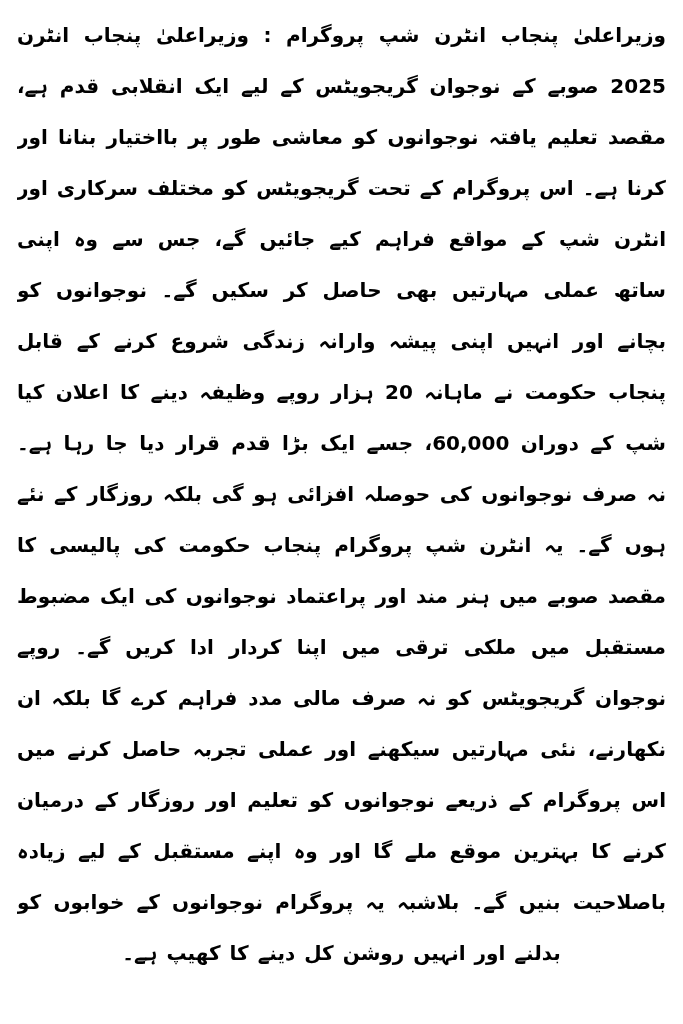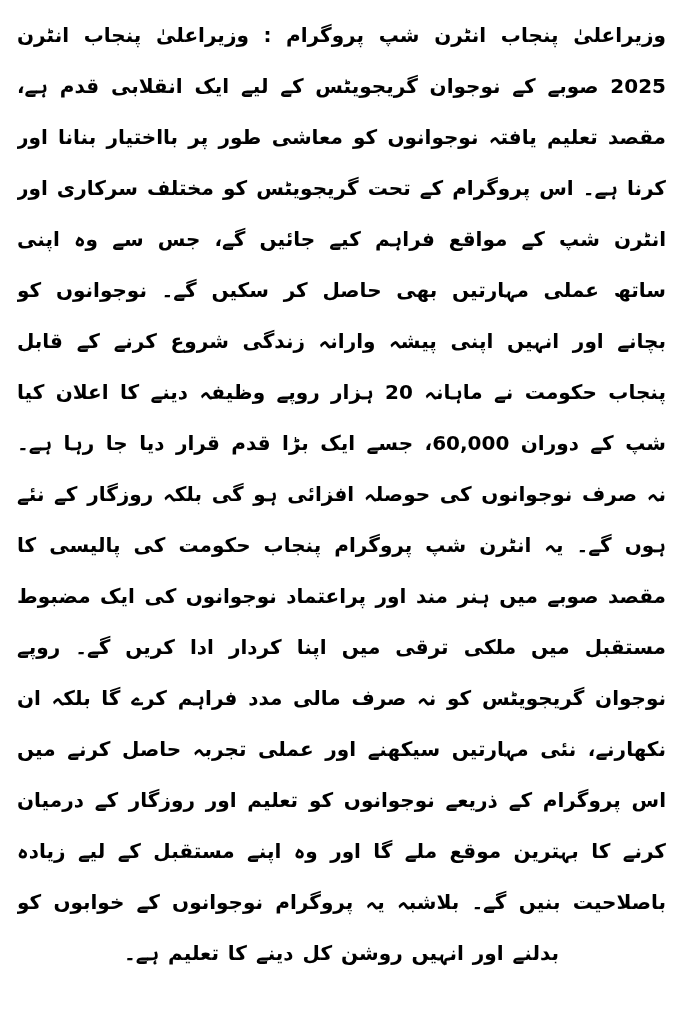--- a/index.html
+++ b/index.html
@@ -54,14 +54,14 @@
   <div class="line">شپ کے دوران 60,000، جسے ایک بڑا قدم قرار دیا جا رہا ہے۔ اس اقدام سے</div>
   <div class="line">نہ صرف نوجوانوں کی حوصلہ افزائی ہو گی بلکہ روزگار کے نئے مواقع بھی پیدا</div>
   <div class="line">ہوں گے۔ یہ انٹرن شپ پروگرام پنجاب حکومت کی پالیسی کا حصہ ہے جس کا</div>
   <div class="line">مقصد صوبے میں ہنر مند اور پراعتماد نوجوانوں کی ایک مضبوط کھیپ تیار کرنا ہے جو</div>
   <div class="line">مستقبل میں ملکی ترقی میں اپنا کردار ادا کریں گے۔ روپے ماہانہ وظیفہ۔60,000</div>
   <div class="line">نوجوان گریجویٹس کو نہ صرف مالی مدد فراہم کرے گا بلکہ ان کی صلاحیتوں کو</div>
   <div class="line">نکھارنے، نئی مہارتیں سیکھنے اور عملی تجربہ حاصل کرنے میں بھی مدد کرے گا۔</div>
   <div class="line">اس پروگرام کے ذریعے نوجوانوں کو تعلیم اور روزگار کے درمیان فرق کو ختم</div>
   <div class="line">کرنے کا بہترین موقع ملے گا اور وہ اپنے مستقبل کے لیے زیادہ پراعتماد اور</div>
   <div class="line">باصلاحیت بنیں گے۔ بلاشبہ یہ پروگرام نوجوانوں کے خوابوں کو حقیقت میں</div>
-  <div class="line center">بدلنے اور انہیں روشن کل دینے کا تعلیم ہے۔</div>
+  <div class="line center">بدلنے اور انہیں روشن کل دینے کا کھیپ ہے۔</div>
 </div>
 
 </body></html>

